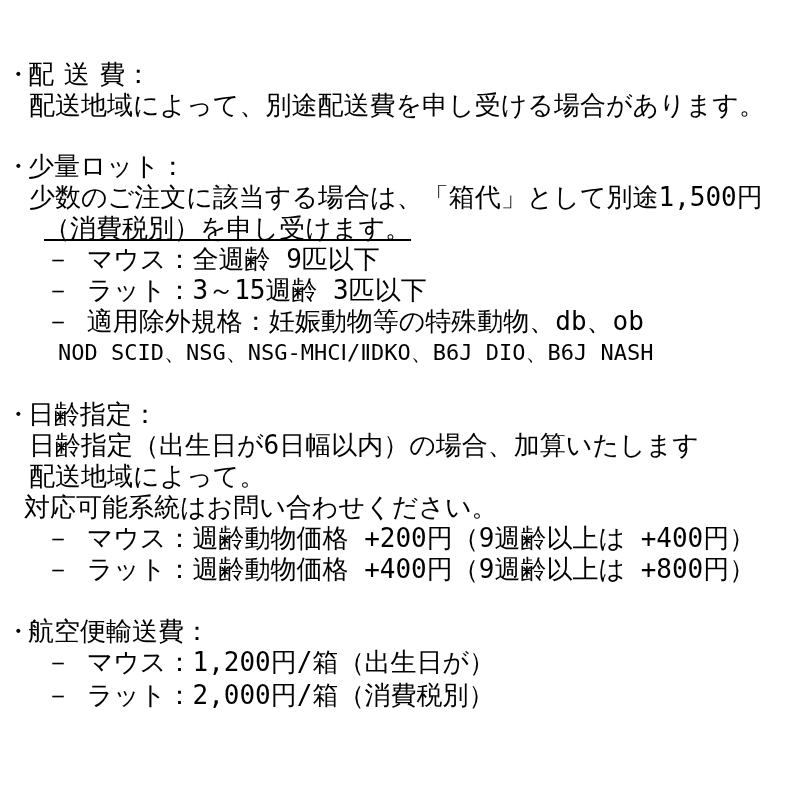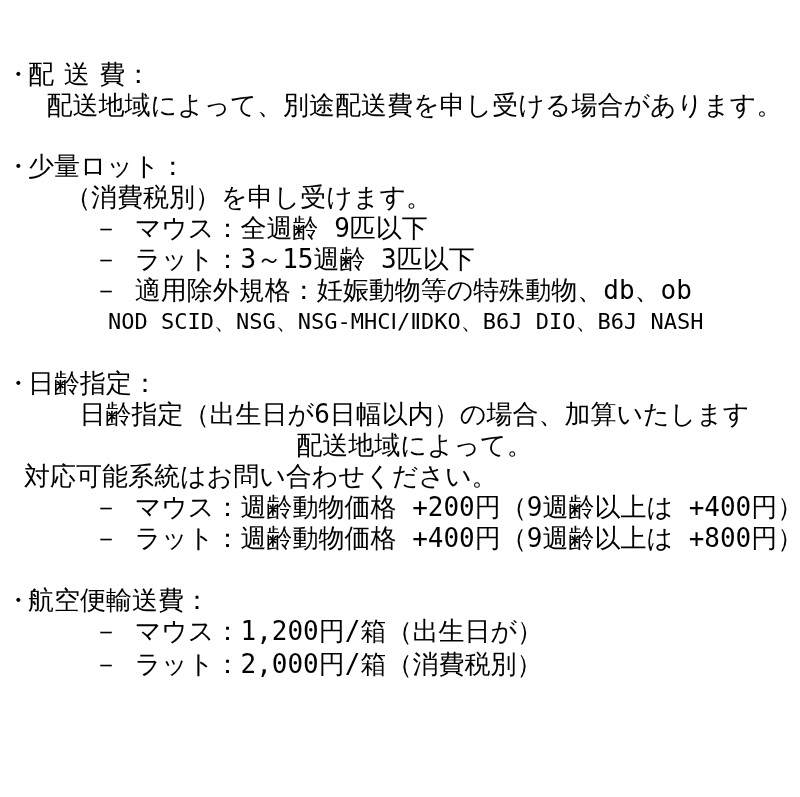--- a/index.html
+++ b/index.html
@@ -18,25 +18,25 @@
     white-space: nowrap;
   }
   .line { position: relative; }
   .title-line { padding-left: 28px; }
   .bullet {
     position: absolute;
     left: 5px;
     top: 0;
   }
   .spaced { word-spacing: -6px; text-align: center; }
-  .body   { padding-left: 29px; text-align: center; }
-  .paren  { padding-left: 65px; }
+  .body   { padding-left: 29px; }
+  .paren  { padding-left: 44px; text-decoration: underline; }
   .note   { padding-left: 24px; }
-  .item   { padding-left: 93px; }
-  .subnote { padding-left: 108px; font-size: 22px; }
+  .item   { padding-left: 45px; }
+  .subnote { padding-left: 58px; font-size: 22px; }
   .sec-gap { margin-top: 30px; }
   .sec-gap2 { margin-top: 31px; }
   .extra-gap { margin-top: 2px; }
 </style>
 </head>
 <body>
 
 <div class="page">
 
   <section>
@@ -45,20 +45,21 @@
       <span class="spaced">配 送 費：</span>
     </div>
     <div class="line body">配送地域によって、別途配送費を申し受ける場合があります。</div>
   </section>
 
   <section class="sec-gap">
     <div class="line title-line">
       <span class="bullet">・</span>
       <span>少量ロット：</span>
     </div>
+    <div class="line body">少数のご注文に該当する場合は、「箱代」として別途1,500円</div>
     <div class="line paren">（消費税別）を申し受けます。</div>
     <div class="line item">－ マウス：全週齢 9匹以下</div>
     <div class="line item">－ ラット：3～15週齢 3匹以下</div>
     <div class="line item">－ 適用除外規格：妊娠動物等の特殊動物、db、ob</div>
     <div class="line subnote">NOD SCID、NSG、NSG-MHCⅠ/ⅡDKO、B6J DIO、B6J NASH</div>
   </section>
 
   <section class="sec-gap2">
     <div class="line title-line">
       <span class="bullet">・</span>

